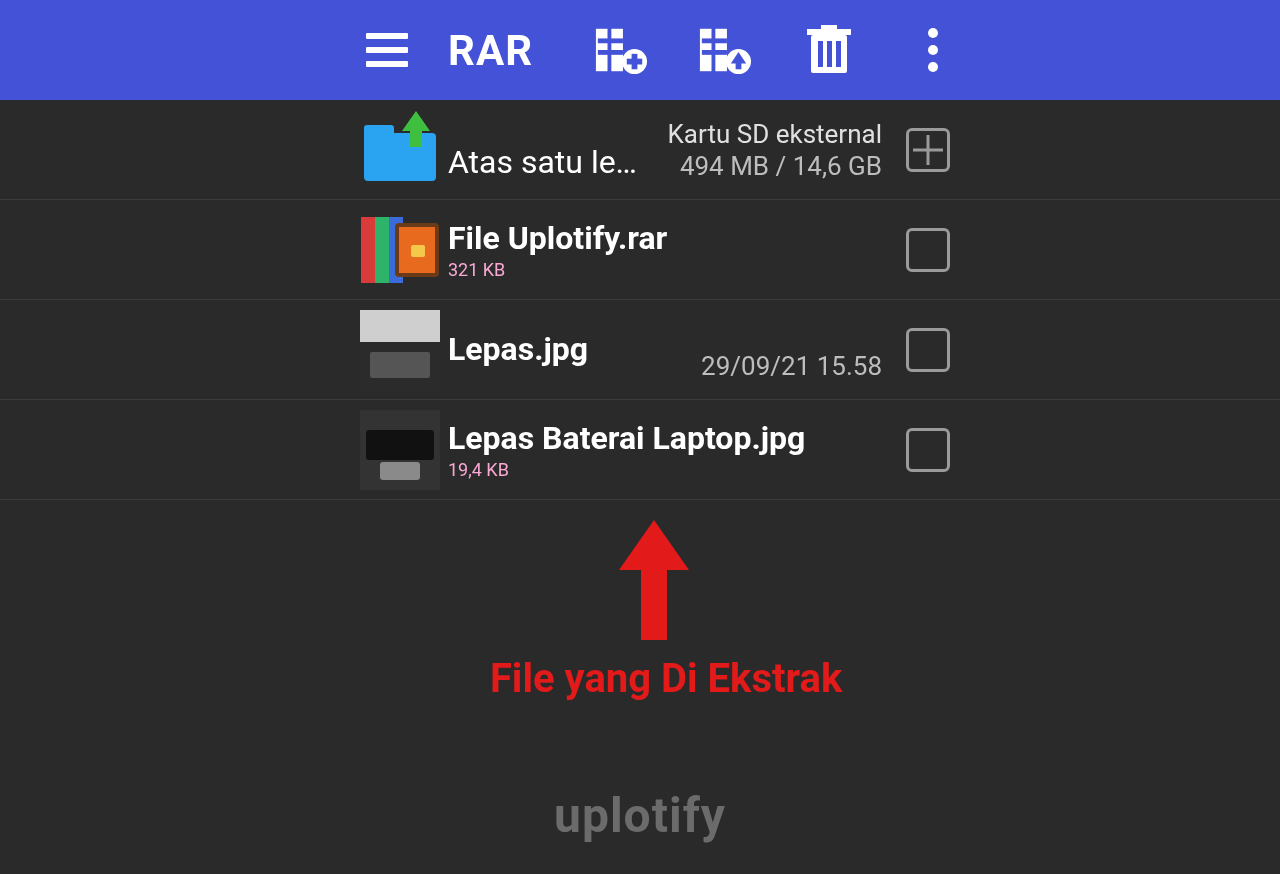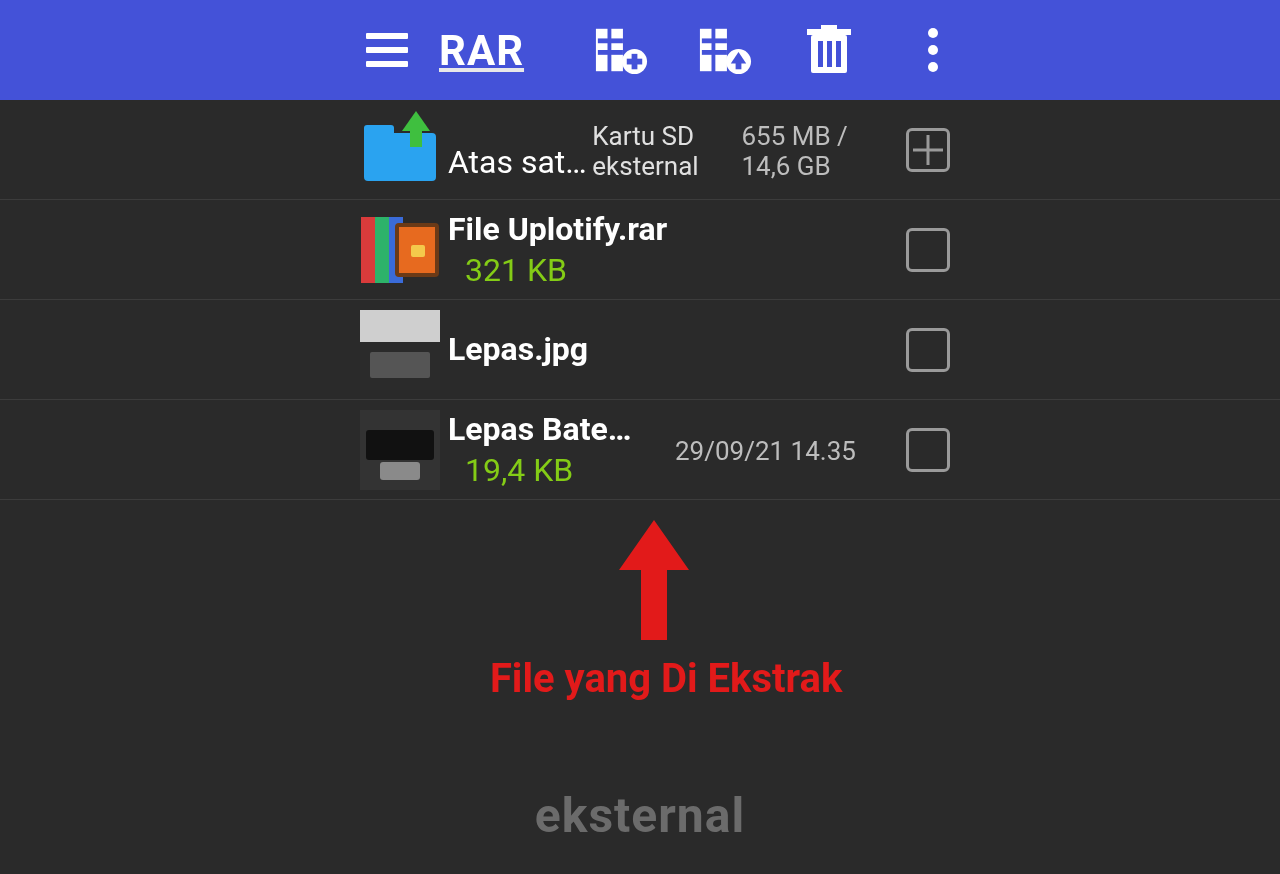--- a/index.html
+++ b/index.html
@@ -17,22 +17,21 @@
     height: 100px;
     display: flex;
     align-items: center;
     padding: 0 360px 0 360px;
     gap: 0;
     position: relative;
   }
   .appbar .left {
     display: flex;
     align-items: center;
-    gap: 25px;
-    text-decoration: underline;
+    gap: 34px;
   }
   .appbar .title {
     color: #fff;
     font-size: 42px;
     font-weight: 700;
     letter-spacing: 1px;
   }
   .appbar .actions {
     position: absolute;
     right: 320px;
@@ -84,28 +83,27 @@
     color: #fff;
     font-size: 32px;
     font-weight: 700;
     line-height: 1.2;
     white-space: nowrap;
     overflow: hidden;
     text-overflow: ellipsis;
   }
   .row .name.light { font-weight: 400; }
   .row .meta {
-    color: #84cc16;
-    font-size: 32px;
+    color: #f9a8d4;
+    font-size: 18px;
     margin-top: 2px;
-    margin-left: 17px;
   }
   .row .right {
     display: flex;
-    flex-direction: row;
+    flex-direction: column;
     align-items: flex-end;
     justify-content: center;
     margin-right: 24px;
     min-width: 240px;
   }
   .row .right .top-line {
     color: #e0e0e0;
     font-size: 26px;
   }
   .row .right .bottom-line {
@@ -312,21 +310,21 @@
         <div class="body"></div>
         <div class="arrow"></div>
         <div class="stem"></div>
       </div>
     </div>
     <div class="info">
       <div class="name light" style="margin-top:26px;">Atas satu level</div>
     </div>
     <div class="right">
       <div class="top-line">Kartu SD eksternal</div>
-      <div class="bottom-line">655 MB / 14,6 GB</div>
+      <div class="bottom-line">494 MB / 14,6 GB</div>
     </div>
     <div class="gridview-btn"></div>
   </div>
 
   <div class="row">
     <div class="thumb">
       <div class="rar-icon">
         <div class="book b1"></div>
         <div class="book b2"></div>
         <div class="book b3"></div>
@@ -341,40 +339,40 @@
     <div class="check"></div>
   </div>
 
   <div class="row">
     <div class="thumb">
       <div class="laptop-thumb"></div>
     </div>
     <div class="info">
       <div class="name">Lepas.jpg</div>
     </div>
+    <div class="right">
+      <div class="top-line" style="visibility:hidden;">.</div>
+      <div class="bottom-line">29/09/21 15.58</div>
+    </div>
     <div class="check"></div>
   </div>
 
   <div class="row">
     <div class="thumb">
       <div class="battery-thumb"></div>
     </div>
     <div class="info">
       <div class="name">Lepas Baterai Laptop.jpg</div>
       <div class="meta">19,4 KB</div>
-    </div>
-    <div class="right">
-      <div class="top-line" style="visibility:hidden;">.</div>
-      <div class="bottom-line">29/09/21 14.35</div>
     </div>
     <div class="check"></div>
   </div>
 
 </div>
 
 <div class="annotation-arrow">
   <svg width="70" height="120" viewBox="0 0 70 120">
     <polygon points="35,0 70,50 48,50 48,120 22,120 22,50 0,50" fill="#e21a1a"></polygon>
   </svg>
 </div>
 <div class="annotation-label">File yang Di Ekstrak</div>
 
-<div class="watermark">eksternal</div>
+<div class="watermark">uplotify</div>
 
 </body></html>

